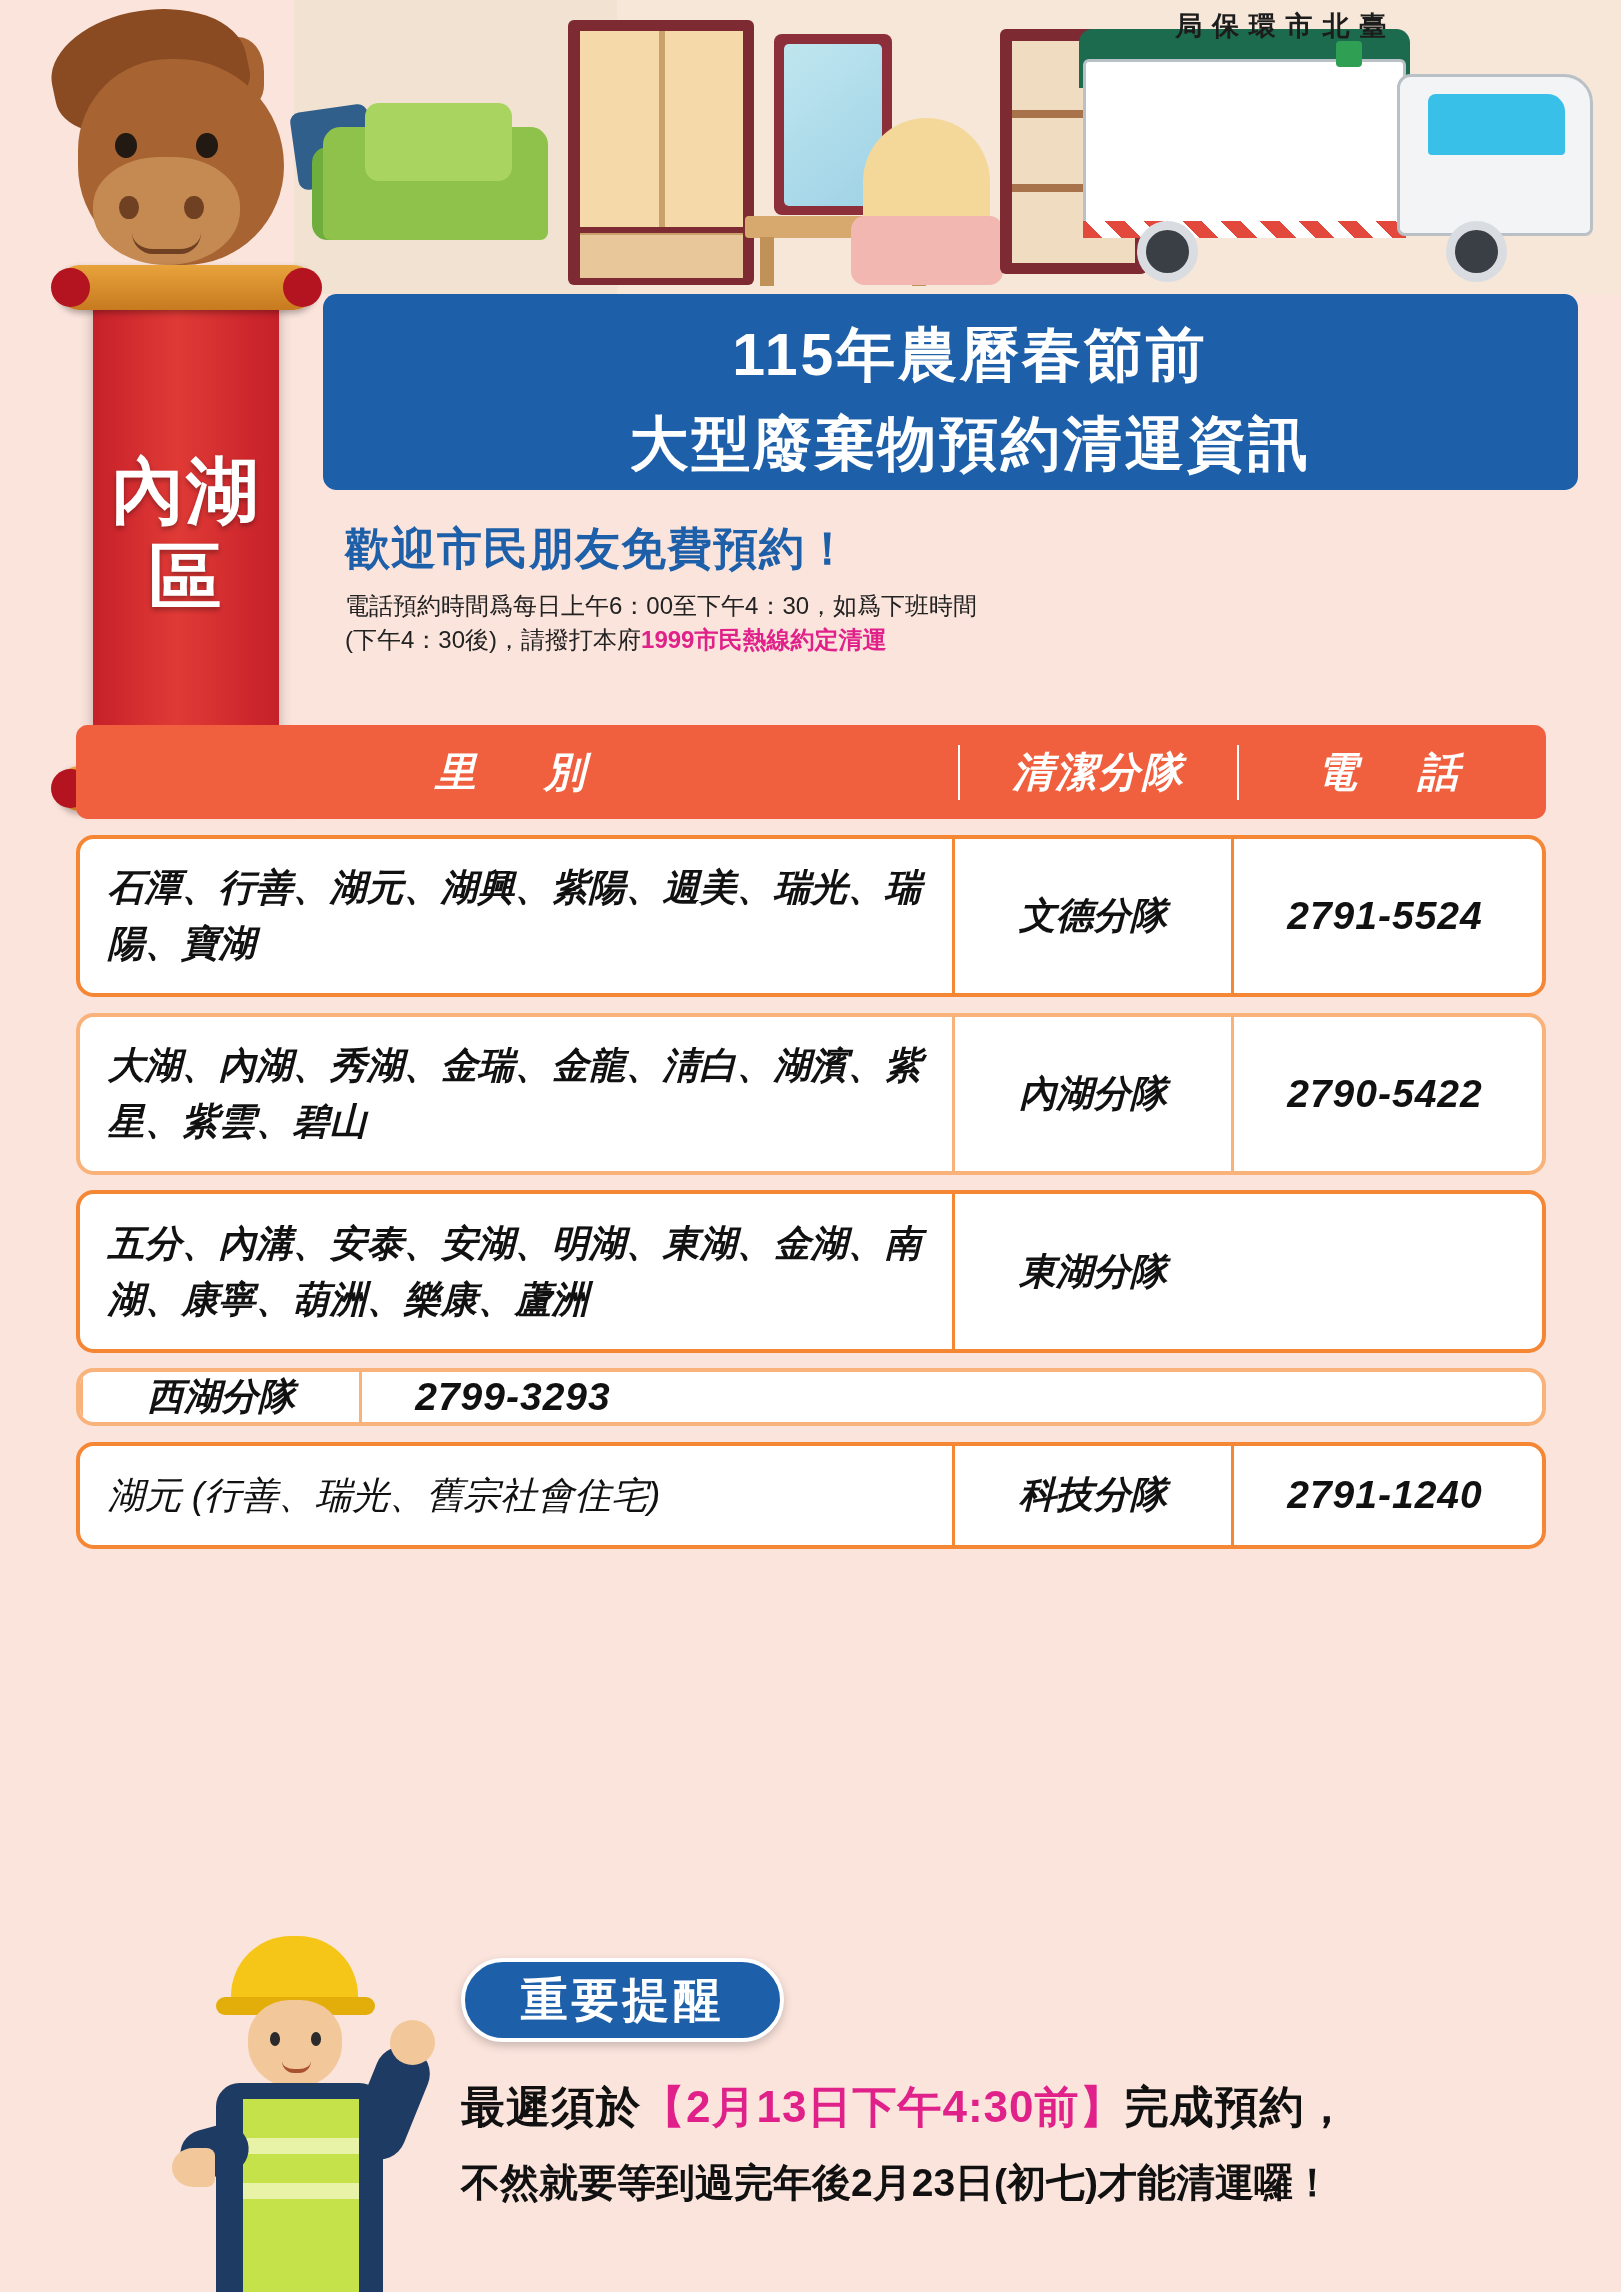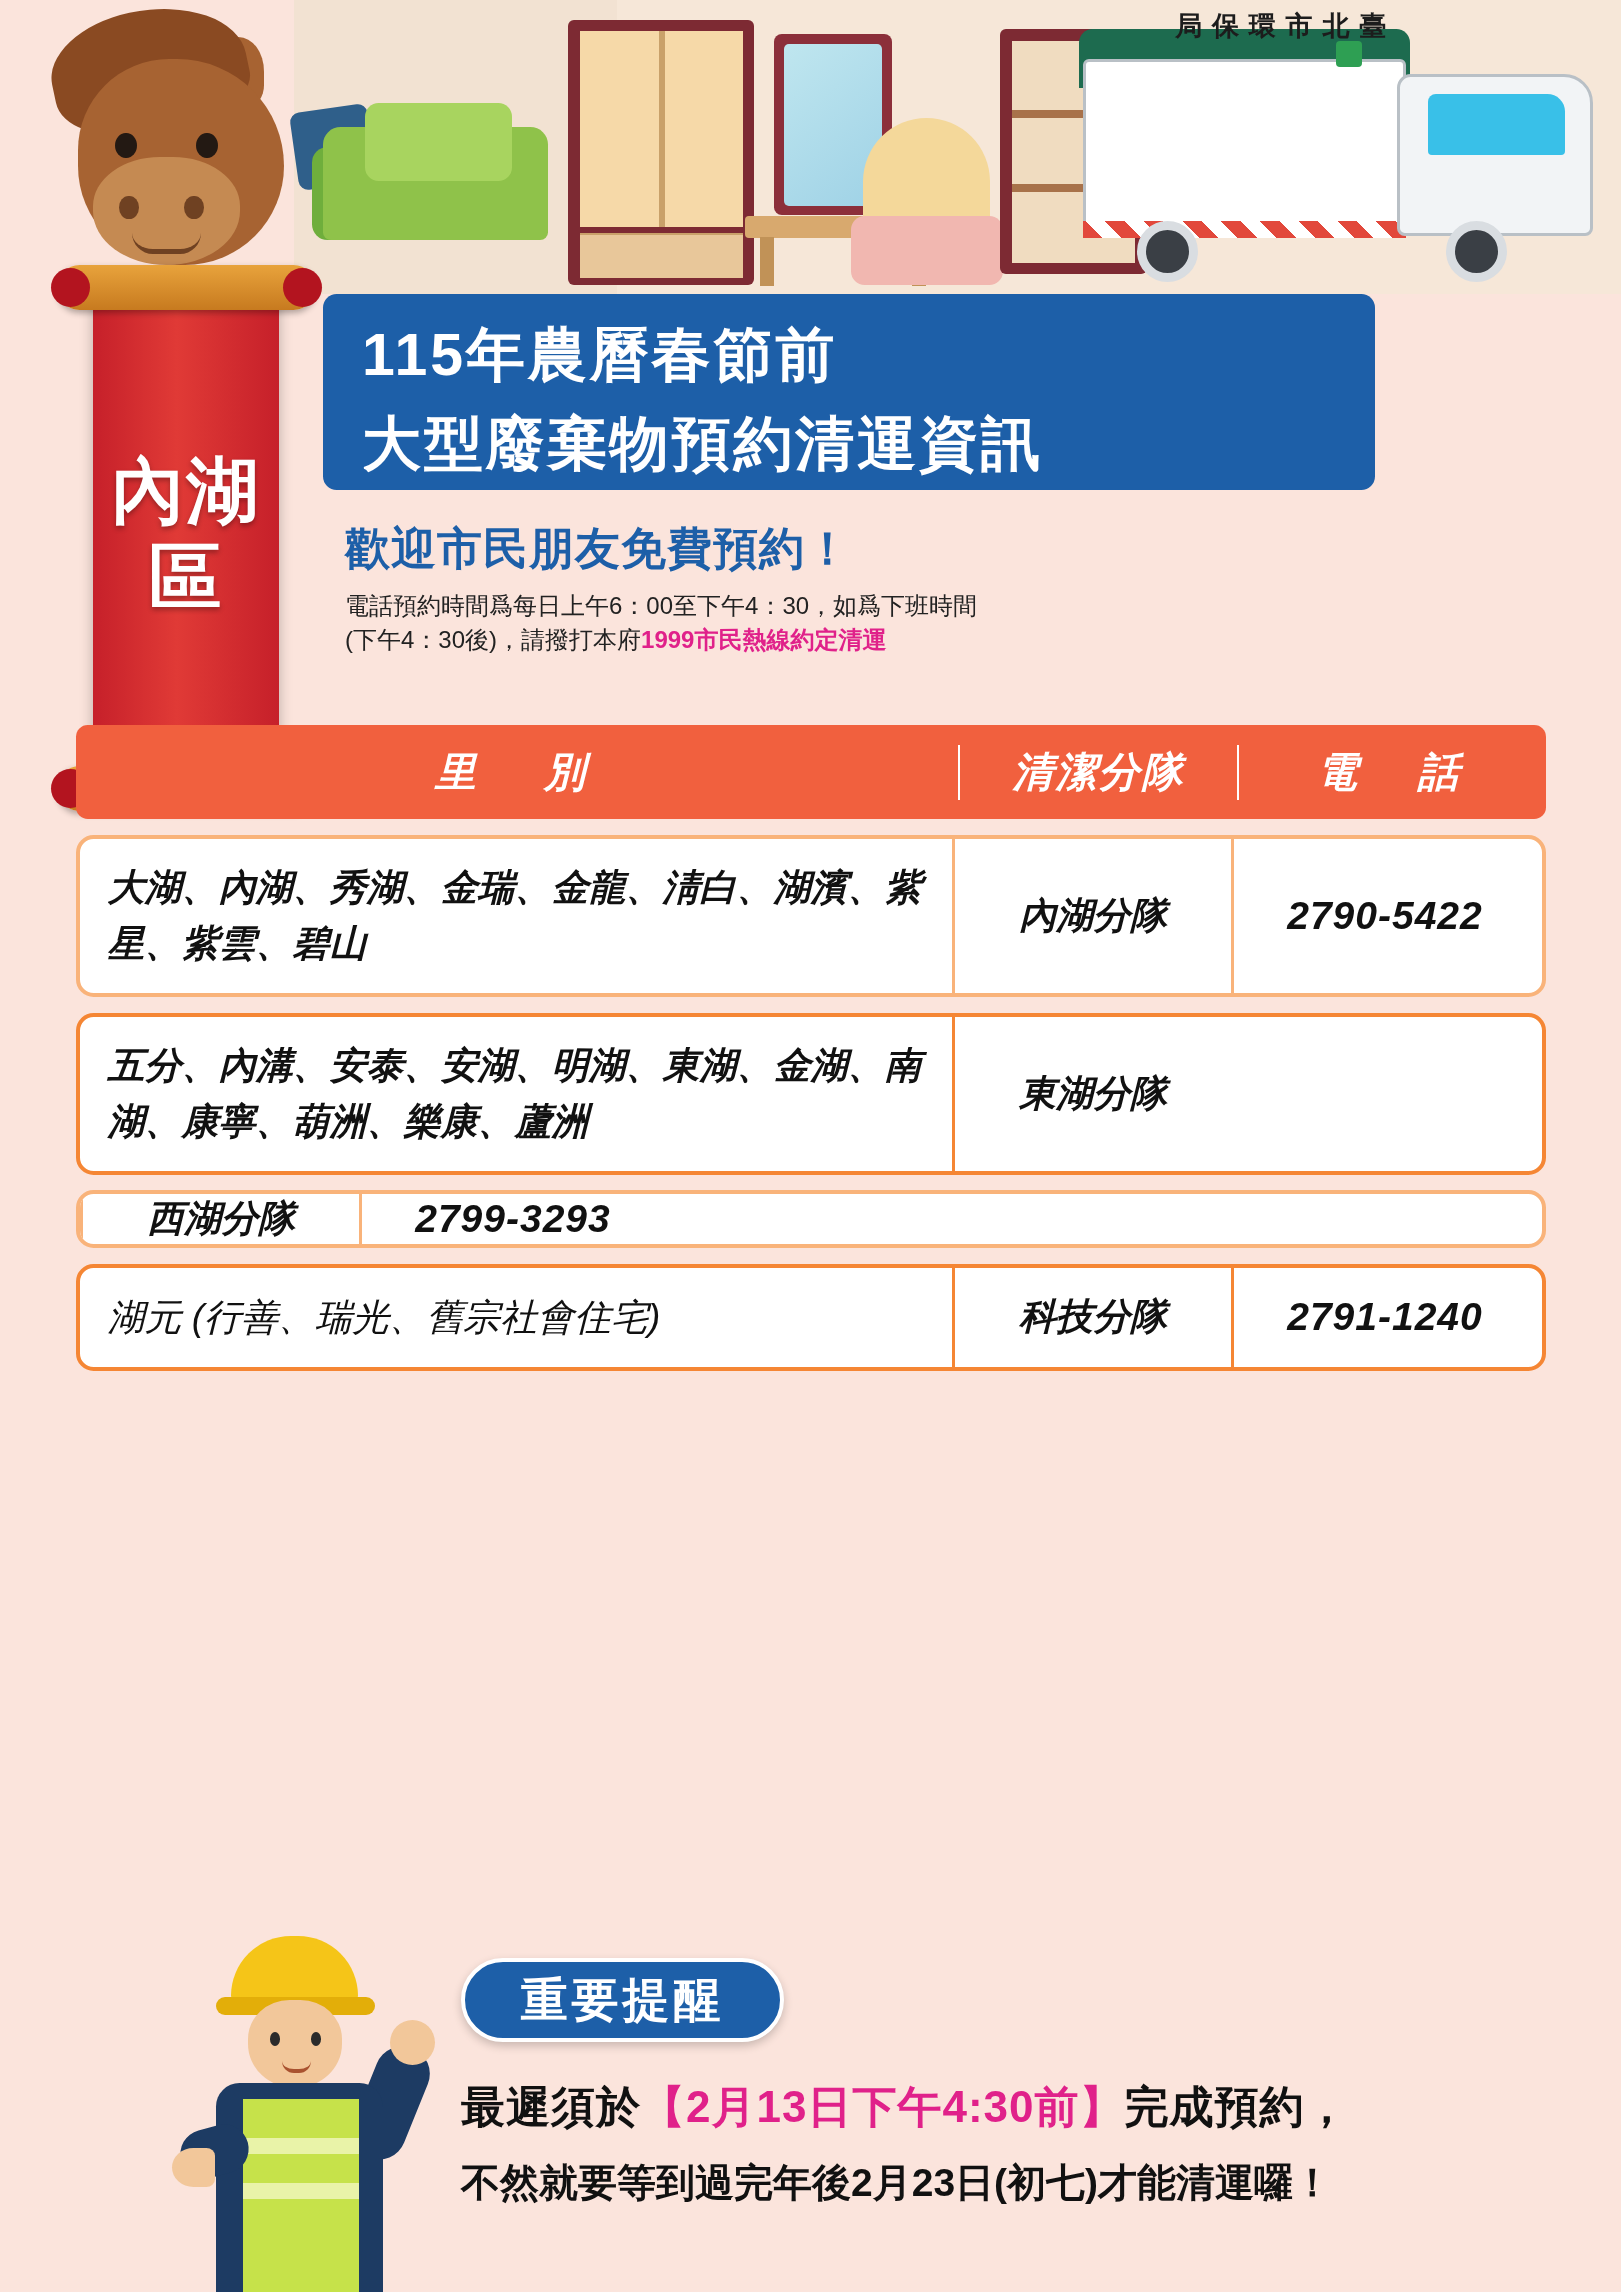--- a/index.html
+++ b/index.html
@@ -96,22 +96,22 @@
   .scroll-text {
     position:absolute; left:0; top:9.8px; width:186px; height:480px;
     color:#fff; font-size:73px; font-weight:bold; line-height:1.18;
     text-align:center; letter-spacing:2px;
     display:flex; flex-direction:column; justify-content:center; align-items:center;
     text-shadow:0 2.9px 4.9px rgba(0,0,0,.3);
   }
 
   
   .title-box {
-    position:absolute; left:323px; top:294px; width:1052px; height:196px;
-    background:#1d5fa8; border-radius:13.7px;
+    position:absolute; left:323px; top:294px; width:1255px; height:196px;
+    background:#1d5fa8; border-radius:13.7px;text-align:center;
   }
   .title-box .line {
     color:#ffffff; font-size:59px; font-weight:bold; letter-spacing:2.9px;
     padding-left:39px;
   }
   .title-box .line1 { padding-top:21.6px; }
   .title-box .line2 { padding-top:9.8px; }
 
   
   .intro { position:absolute; left:345px; top:519px; width:1225px; }
@@ -268,20 +268,25 @@
     </div>
   </div>
 
   <div class="table-wrap">
     <div class="thead">
       <div class="col-a">里　別</div>
       <div class="col-b">清潔分隊</div>
       <div class="col-c">電　話</div>
     </div>
 
+    <div class="row">
+      <div class="cell-a">石潭、行善、湖元、湖興、紫陽、週美、瑞光、瑞陽、寶湖</div>
+      <div class="cell-b">文德分隊</div>
+      <div class="cell-c">2791-5524</div>
+    </div>
 
     <div class="row alt">
       <div class="cell-a">大湖、內湖、秀湖、金瑞、金龍、淸白、湖濱、紫星、紫雲、碧山</div>
       <div class="cell-b">內湖分隊</div>
       <div class="cell-c">2790-5422</div>
     </div>
 
     <div class="row">
       <div class="cell-a">五分、內溝、安泰、安湖、明湖、東湖、金湖、南湖、康寧、葫洲、樂康、蘆洲</div>
       <div class="cell-b">東湖分隊</div>

